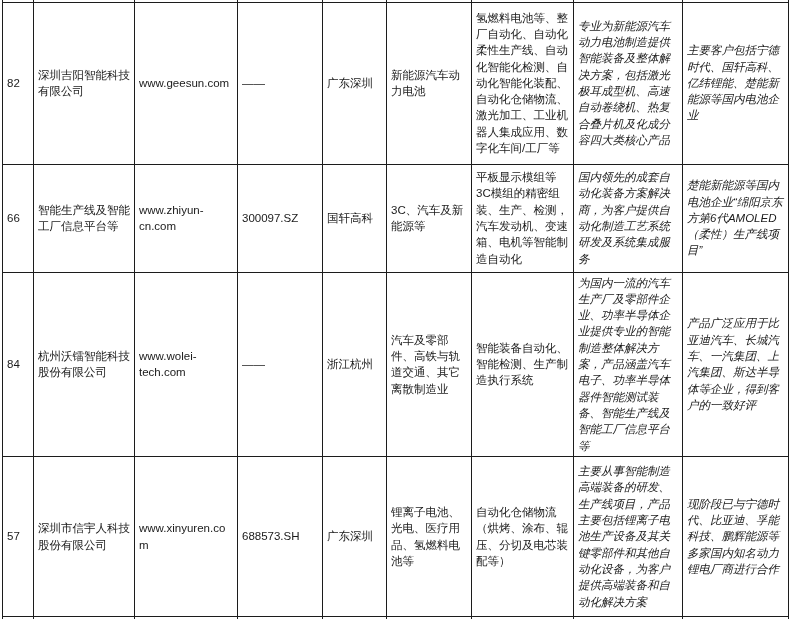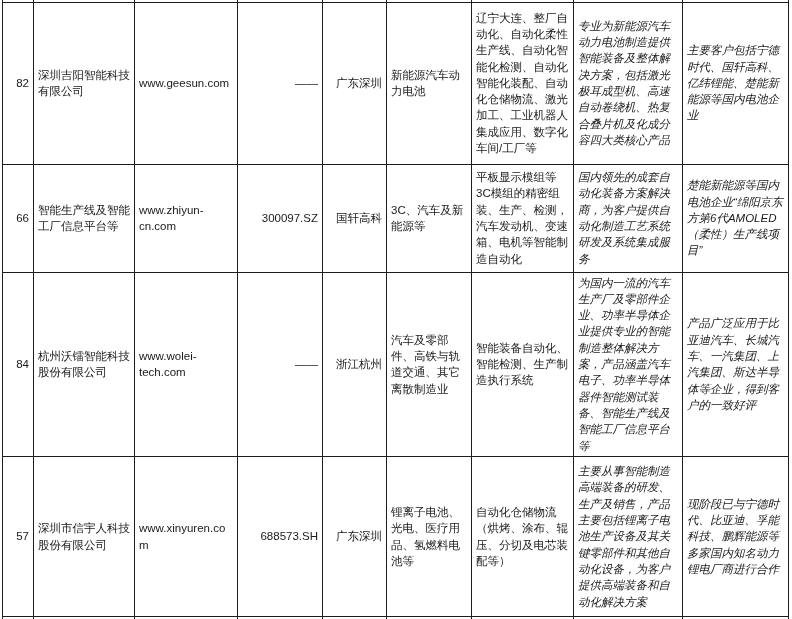--- a/index.html
+++ b/index.html
@@ -32,21 +32,21 @@
     overflow: hidden;
     word-break: break-word;
   }
   tr.sliver-top td {
     border-top: none;
     padding: 0;
   }
   tr.sliver-bottom td {
     padding: 0;
   }
-  td.c-center { text-align: right; }
+  td.c-center { text-align: left; }
   td.c-left   { text-align: left; }
   td.cell-website { word-break: break-all; }
   td.cell-customers, td.cell-positioning { padding: 2px 3px; font-style: italic; }
 </style>
 </head>
 <body>
 
 <div class="page">
   <table class="company-table">
     <colgroup>
@@ -74,21 +74,21 @@
       <td></td>
     </tr>
 
     <tr style="height:162px">
       <td class="c-center">82</td>
       <td class="c-left">深圳吉阳智能科技有限公司</td>
       <td class="c-left cell-website">www.geesun.com</td>
       <td class="c-center">——</td>
       <td class="c-center">广东深圳</td>
       <td class="c-left">新能源汽车动力电池</td>
-      <td class="c-left">辽宁大连、整厂自动化、自动化柔性生产线、自动化智能化检测、自动化智能化装配、自动化仓储物流、激光加工、工业机器人集成应用、数字化车间/工厂等</td>
+      <td class="c-left">氢燃料电池等、整厂自动化、自动化柔性生产线、自动化智能化检测、自动化智能化装配、自动化仓储物流、激光加工、工业机器人集成应用、数字化车间/工厂等</td>
       <td class="c-left cell-positioning">专业为新能源汽车动力电池制造提供智能装备及整体解决方案，包括激光极耳成型机、高速自动卷绕机、热复合叠片机及化成分容四大类核心产品</td>
       <td class="c-left cell-customers">主要客户包括宁德时代、国轩高科、亿纬锂能、楚能新能源等国内电池企业</td>
     </tr>
 
     <tr style="height:108px">
       <td class="c-center">66</td>
       <td class="c-left">智能生产线及智能工厂信息平台等</td>
       <td class="c-left cell-website">www.zhiyun-cn.com</td>
       <td class="c-center">300097.SZ</td>
       <td class="c-center">国轩高科</td>
@@ -111,21 +111,21 @@
     </tr>
 
     <tr style="height:160px">
       <td class="c-center">57</td>
       <td class="c-left">深圳市信宇人科技股份有限公司</td>
       <td class="c-left cell-website">www.xinyuren.com</td>
       <td class="c-center">688573.SH</td>
       <td class="c-center">广东深圳</td>
       <td class="c-left">锂离子电池、光电、医疗用品、氢燃料电池等</td>
       <td class="c-left">自动化仓储物流（烘烤、涂布、辊压、分切及电芯装配等）</td>
-      <td class="c-left cell-positioning">主要从事智能制造高端装备的研发、生产及销售，产品主要包括锂离子电池生产设备及其关键零部件和其他自动化设备，为客户提供高端装备和自动化解决方案</td>
+      <td class="c-left cell-positioning">主要从事智能制造高端装备的研发、生产线项目，产品主要包括锂离子电池生产设备及其关键零部件和其他自动化设备，为客户提供高端装备和自动化解决方案</td>
       <td class="c-left cell-customers">现阶段已与宁德时代、比亚迪、孚能科技、鹏辉能源等多家国内知名动力锂电厂商进行合作</td>
     </tr>
 
     <tr class="sliver-bottom" style="height:40px">
       <td></td>
       <td></td>
       <td></td>
       <td></td>
       <td></td>
       <td></td>

